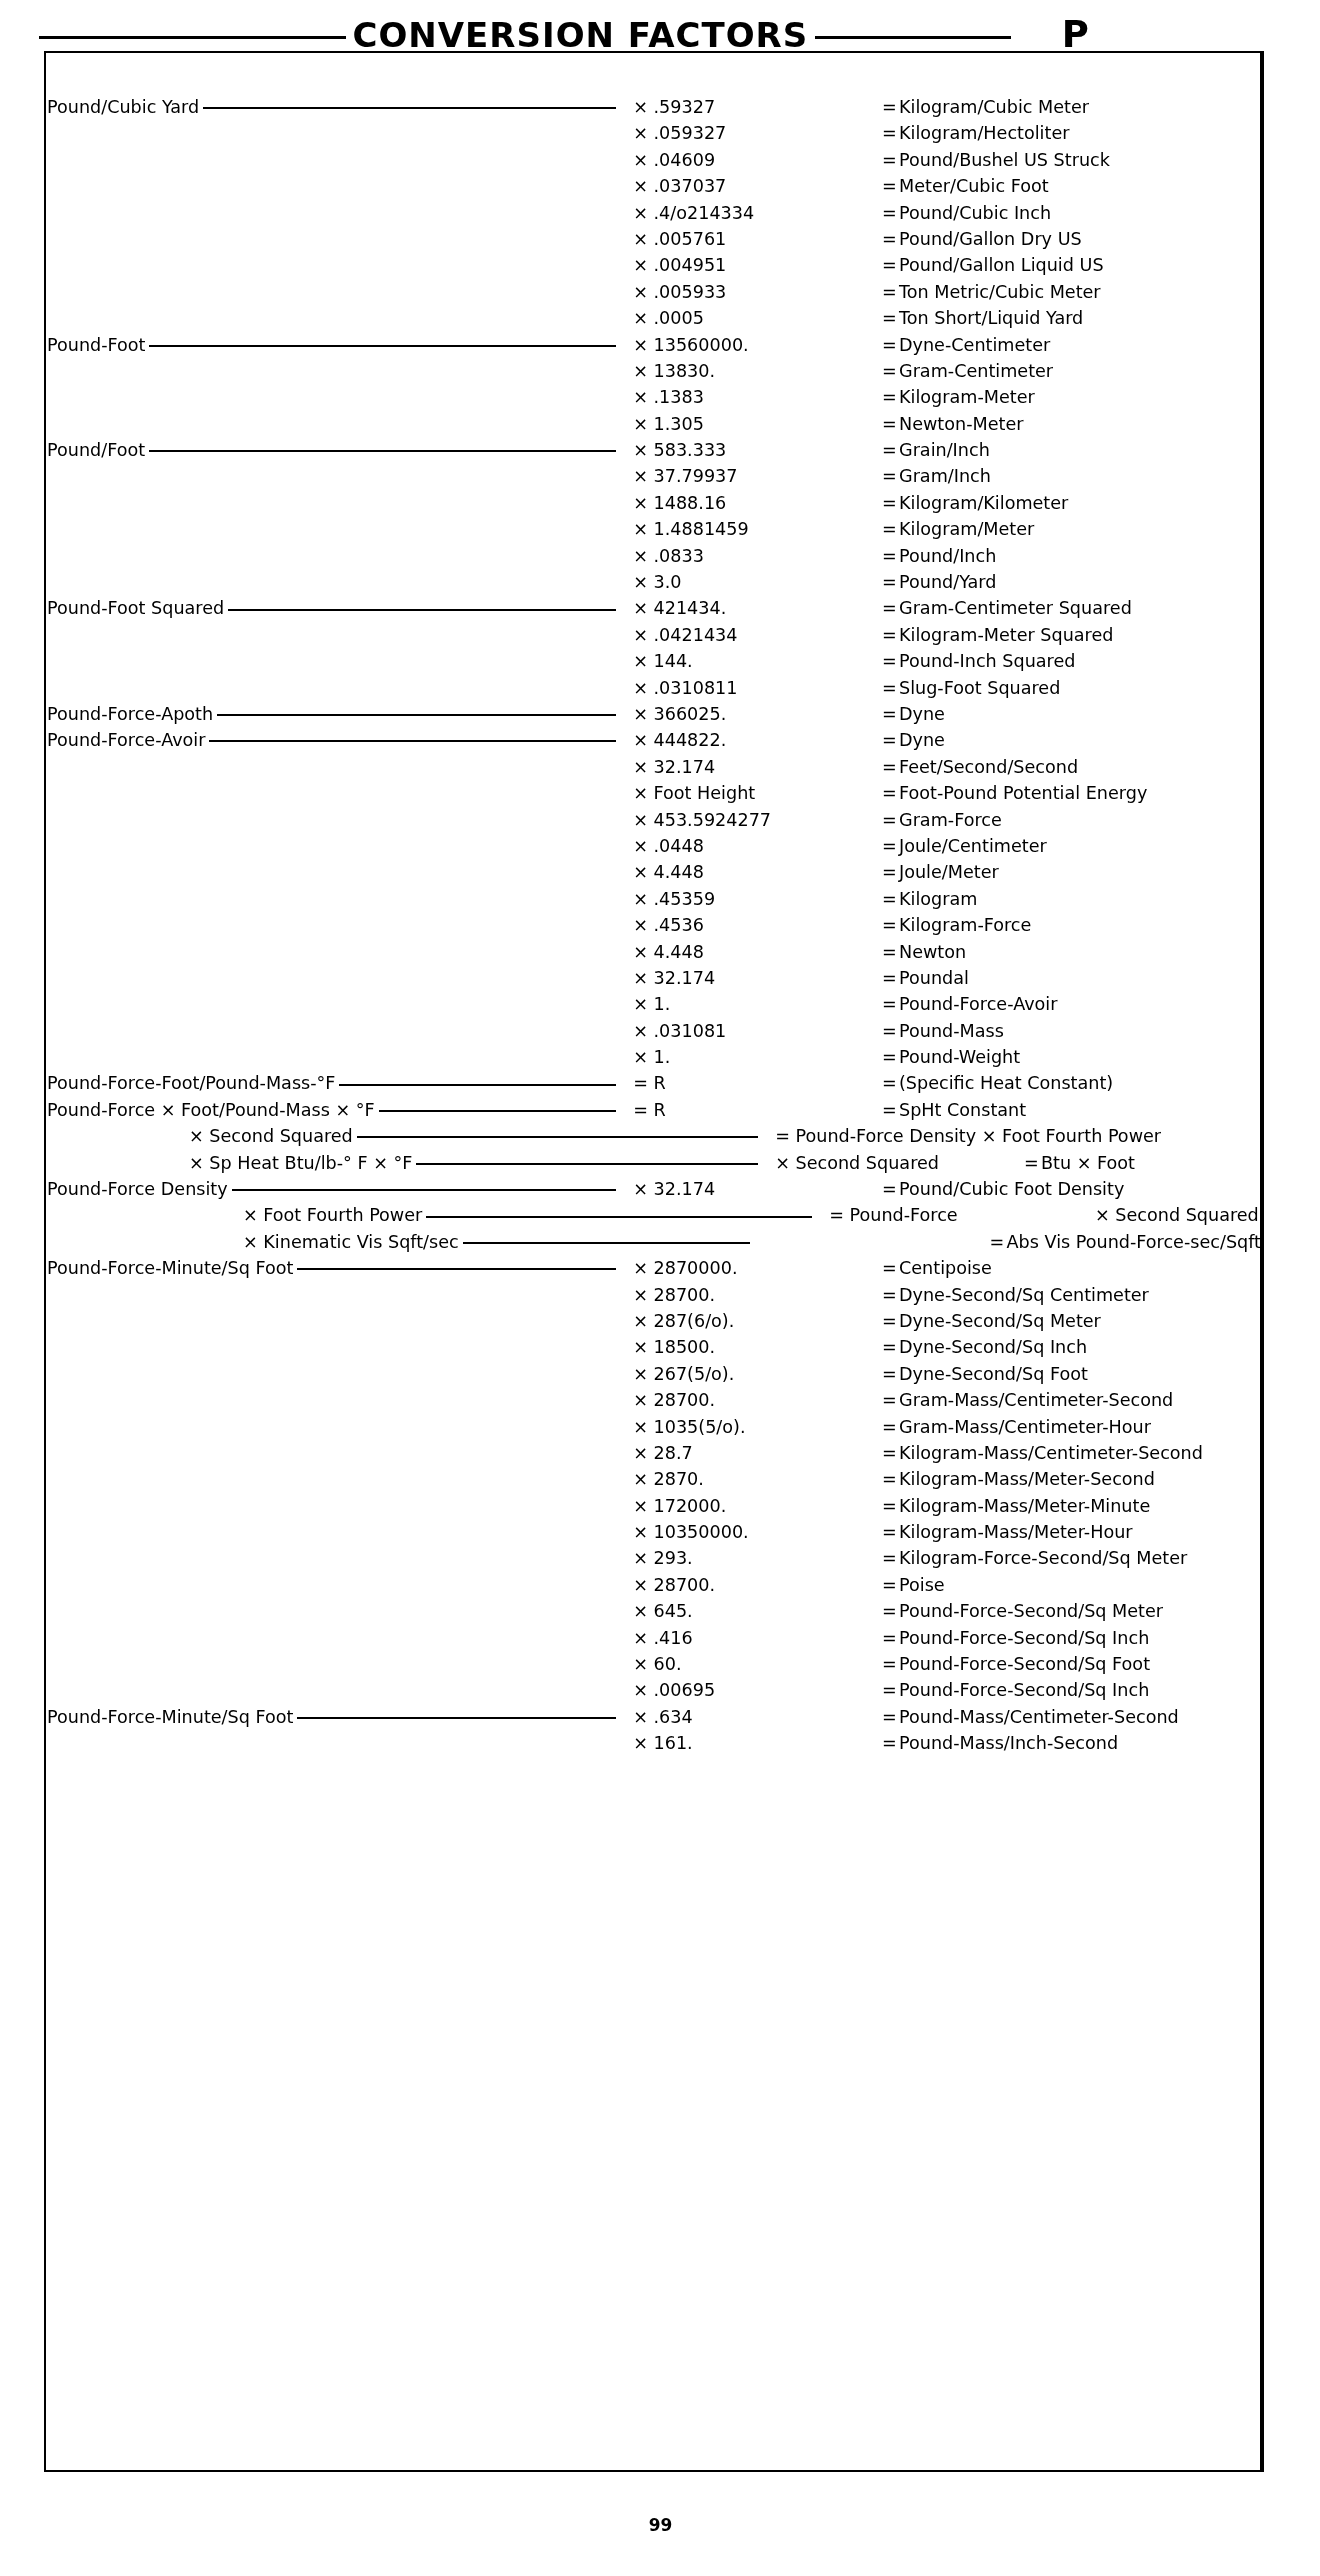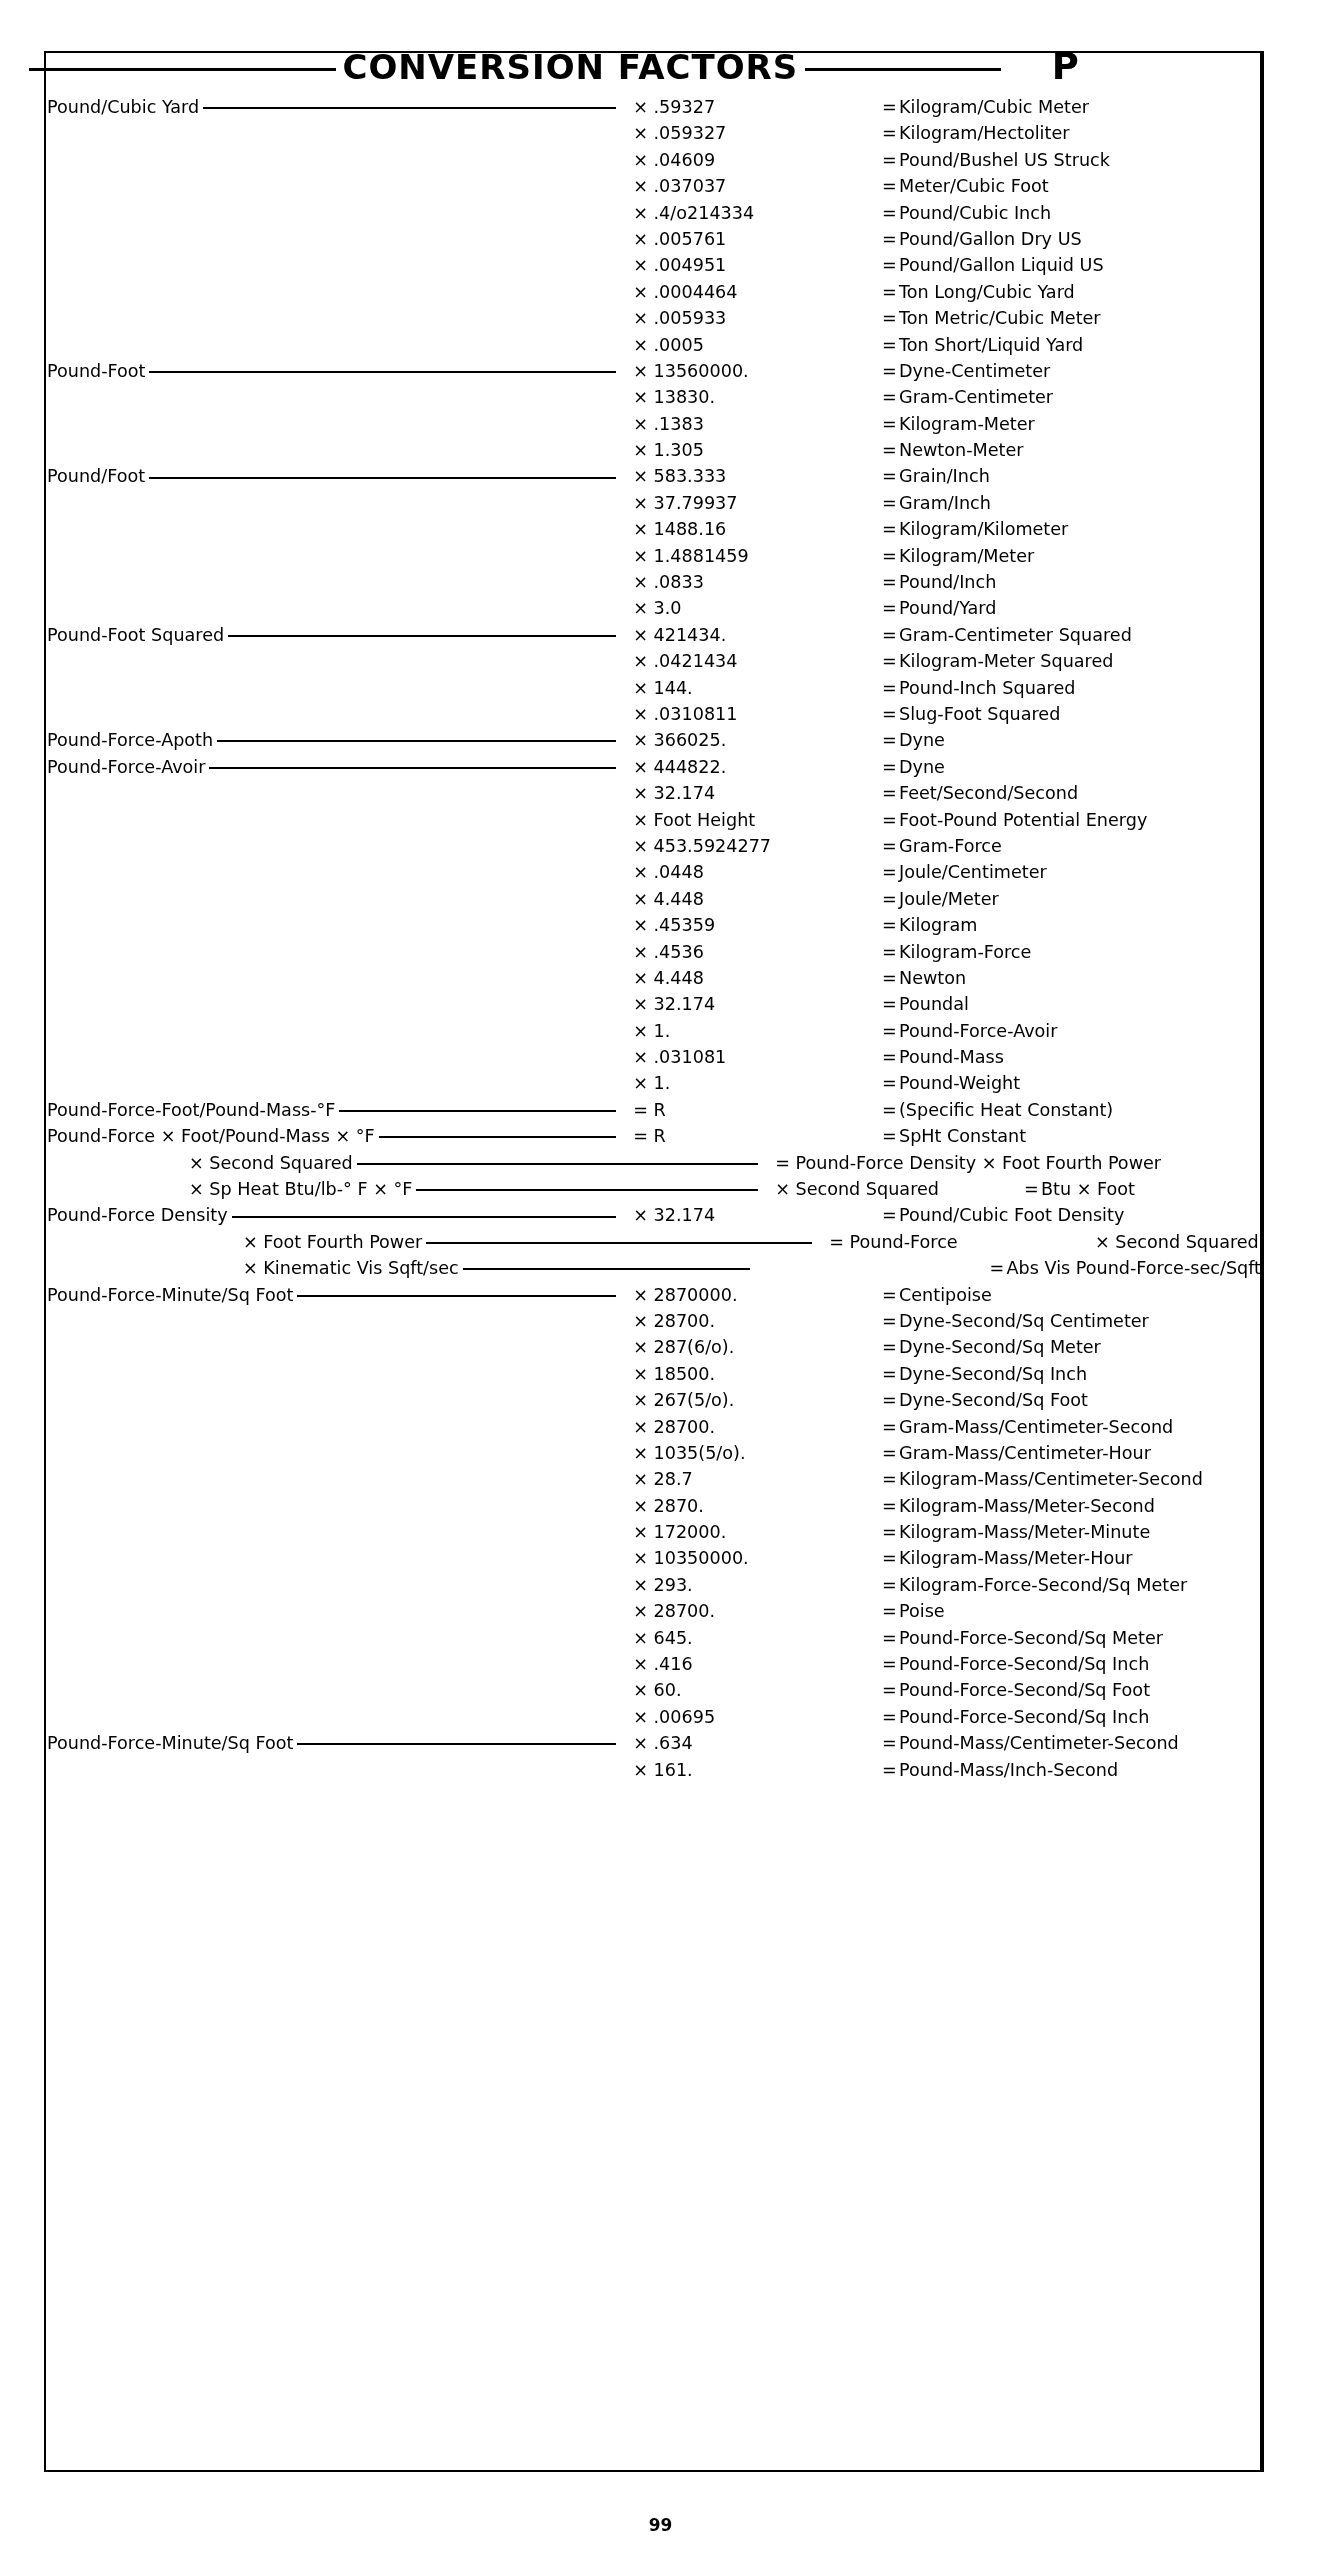--- a/index.html
+++ b/index.html
@@ -18,27 +18,26 @@
   .page {
     position: absolute;
     left: 0; top: 0;
     width: 1321px;
     height: 2576px;
   }
 
   
   .header {
     position: absolute;
-    left: 29px;
+    left: 39px;
     top: 11.7px;
     width: 1253px;
     height: 46px;
     display: flex;
     align-items: center;
-    margin-top: 32px;
   }
   .rule-left {
     flex: 0 0 307px;
     height: 3.3px;
     background: #000;
     margin-top: 5.2px;
   }
   .doc-title {
     font-family: "DejaVu Sans", sans-serif;
     font-weight: bold;
@@ -214,28 +213,20 @@
           <span class="leader" style="border-bottom: none;"></span>
         </div>
         <div class="col-factor">× .004951</div>
         <div class="col-result"><span class="eq">=</span><span>Pound/Gallon Liquid US</span></div>
       </div>
       <div class="row">
         <div class="col-from">
           <span class="label"></span>
           <span class="leader" style="border-bottom: none;"></span>
         </div>
-        <div class="col-factor">× .0004464</div>
-        <div class="col-result"><span class="eq">=</span><span>Ton Long/Cubic Yard</span></div>
-      </div>
-      <div class="row">
-        <div class="col-from">
-          <span class="label"></span>
-          <span class="leader" style="border-bottom: none;"></span>
-        </div>
         <div class="col-factor">× .005933</div>
         <div class="col-result"><span class="eq">=</span><span>Ton Metric/Cubic Meter</span></div>
       </div>
       <div class="row">
         <div class="col-from">
           <span class="label"></span>
           <span class="leader" style="border-bottom: none;"></span>
         </div>
         <div class="col-factor">× .0005</div>
         <div class="col-result"><span class="eq">=</span><span>Ton Short/Liquid Yard</span></div>

